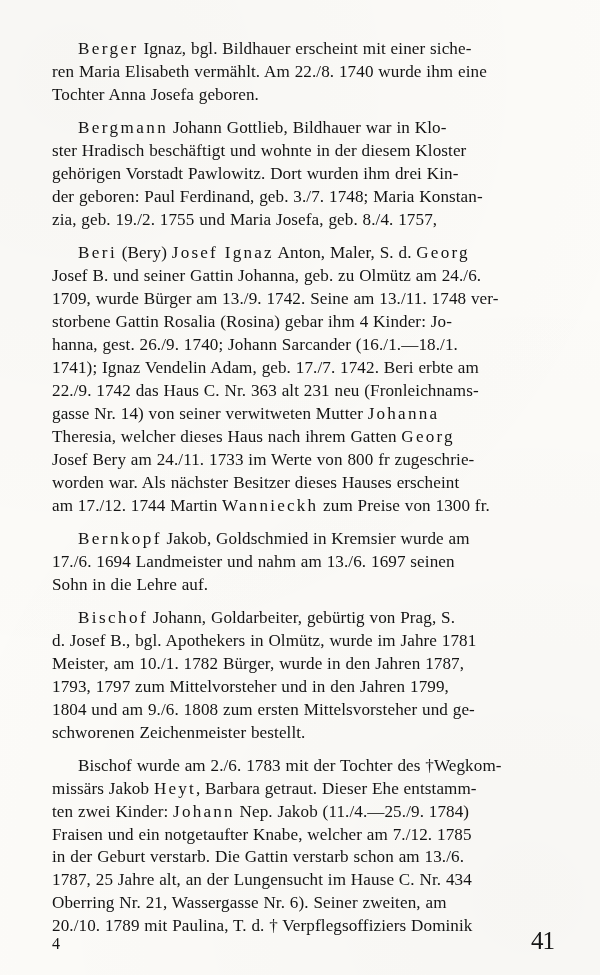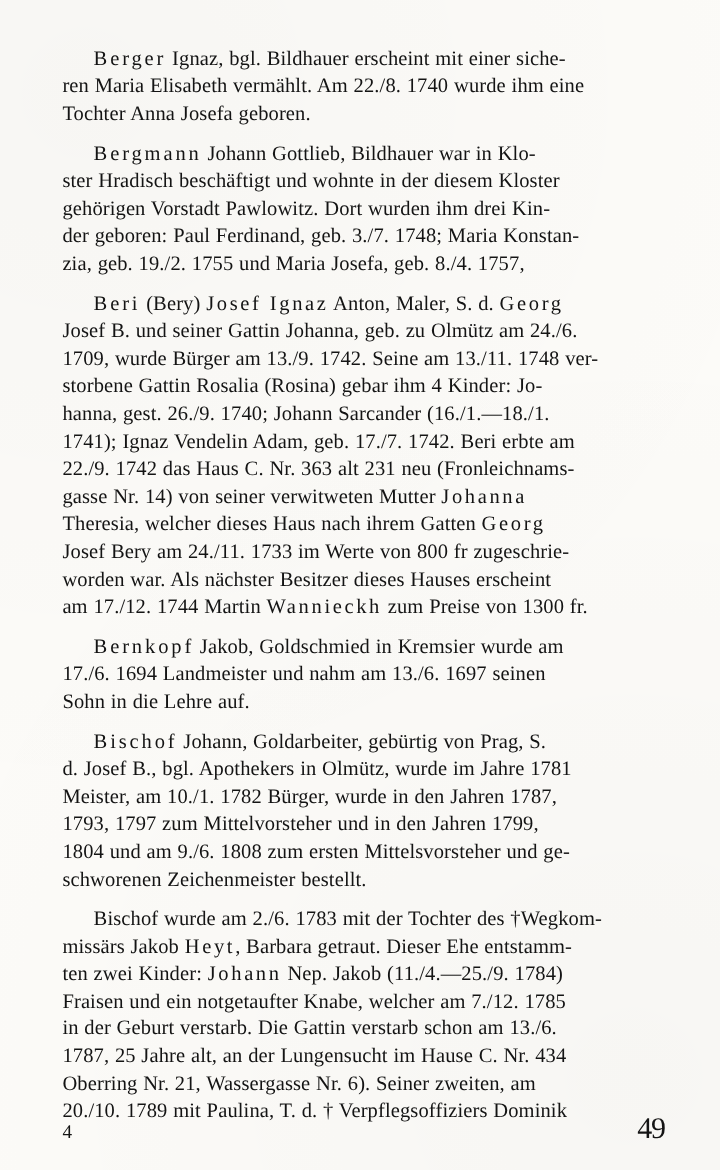--- a/index.html
+++ b/index.html
@@ -102,16 +102,16 @@
     <p class="para"><span class="hw">Bischof</span><span> Johann, Goldarbeiter, gebürtig von Prag, S.<br>d. Josef B., bgl. Apothekers in Olmütz, wurde im Jahre 1781<br>Meister, am 10./1. 1782 Bürger, wurde in den Jahren 1787,<br>1793, 1797 zum Mittelvorsteher und in den Jahren 1799,<br>1804 und am 9./6. 1808 zum ersten Mittelsvorsteher und ge-<br>schworenen Zeichenmeister bestellt.</span></p>
 
     <div class="gap"></div>
 
     <p class="para tight"><span>Bischof wurde am 2./6. 1783 mit der Tochter des †Wegkom-<br>missärs Jakob <span class="sp">Heyt</span>, Barbara getraut. Dieser Ehe entstamm-<br>ten zwei Kinder: <span class="sp">Johann</span> Nep. Jakob (11./4.—25./9. 1784)<br>Fraisen und ein notgetaufter Knabe, welcher am 7./12. 1785<br>in der Geburt verstarb. Die Gattin verstarb schon am 13./6.<br>1787, 25 Jahre alt, an der Lungensucht im Hause C. Nr. 434<br>Oberring Nr. 21, Wassergasse Nr. 6). Seiner zweiten, am<br>20./10. 1789 mit Paulina, T. d. † Verpflegsoffiziers Dominik</span></p>
 
   </div>
 
   <div class="footer">
     <span class="folio-left">4</span>
-    <span class="folio-right">49</span>
+    <span class="folio-right">41</span>
   </div>
 
 </div>
 
 </body></html>

